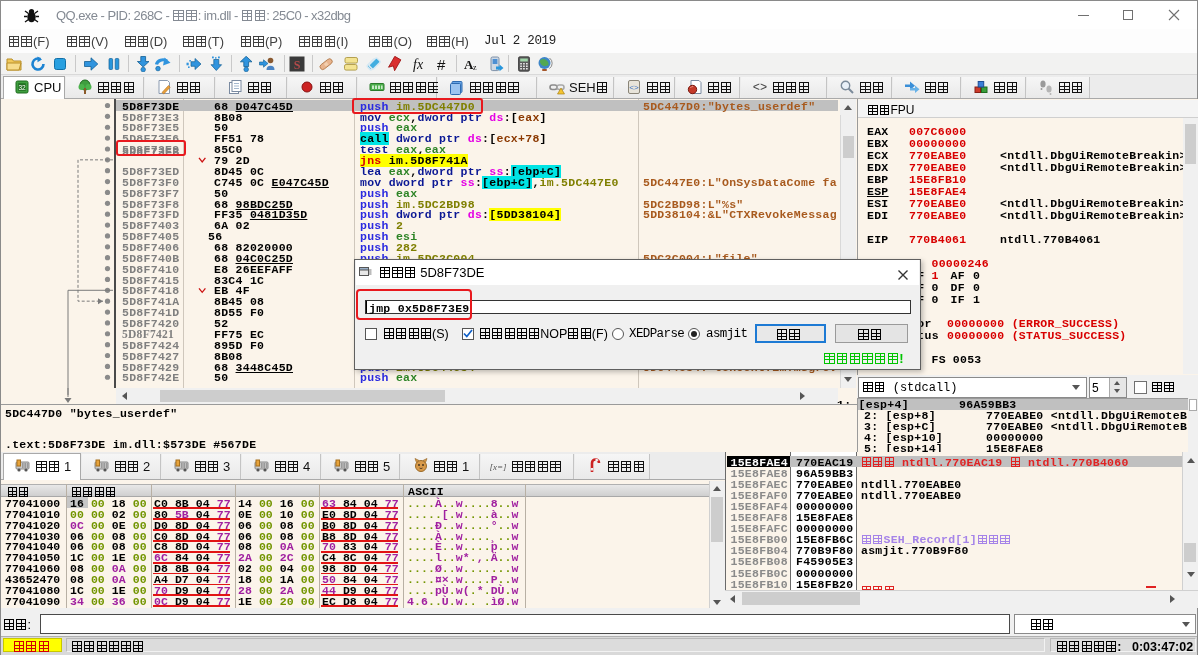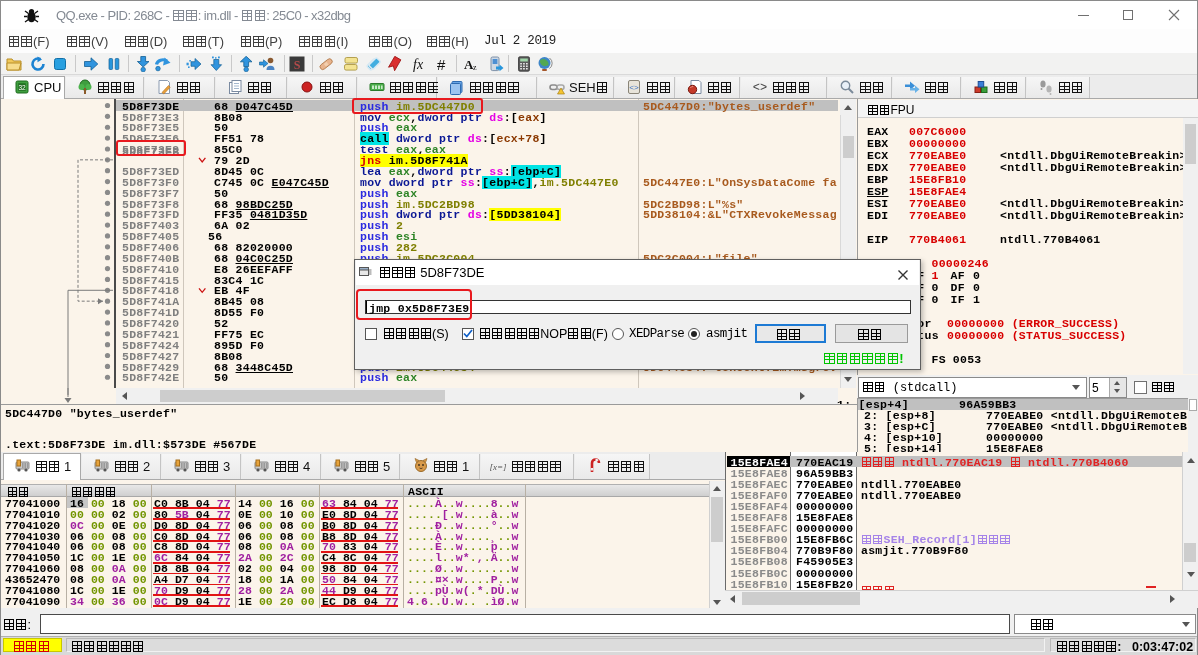--- a/index.html
+++ b/index.html
@@ -323,21 +323,21 @@
 <div class="a mo" style="left:122px;top:274.62px;color:#7f7f7f;">5D8F7415</div>
 <div class="a mo" style="left:214px;top:274.62px;color:#000;">83C4 1C</div>
 <div class="a mo" style="left:122px;top:285.49px;color:#7f7f7f;">5D8F7418</div>
 <div class="a mo" style="left:214px;top:285.49px;color:#000;">EB 4F</div>
 <div class="a mo" style="left:122px;top:296.36px;color:#7f7f7f;">5D8F741A</div>
 <div class="a mo" style="left:214px;top:296.36px;color:#000;">8B45 08</div>
 <div class="a mo" style="left:122px;top:307.23px;color:#7f7f7f;">5D8F741D</div>
 <div class="a mo" style="left:214px;top:307.23px;color:#000;text-align:right;">8D55 F0</div>
 <div class="a mo" style="left:122px;top:318.1px;color:#7f7f7f;">5D8F7420</div>
 <div class="a mo" style="left:214px;top:318.1px;color:#000;">52</div>
-<div class="a mo" style="left:122px;top:328.97px;color:#7f7f7f;">5D8F7421</div>
+<div class="a mo" style="left:122px;top:328.97px;color:#7f7f7f;font-family:Liberation Serif, serif;">5D8F7421</div>
 <div class="a mo" style="left:214px;top:328.97px;color:#000;">FF75 EC</div>
 <div class="a mo" style="left:122px;top:339.84px;color:#7f7f7f;">5D8F7424</div>
 <div class="a mo" style="left:214px;top:339.84px;color:#000;">895D F0</div>
 <div class="a mo" style="left:122px;top:350.71px;color:#7f7f7f;">5D8F7427</div>
 <div class="a mo" style="left:214px;top:350.71px;color:#000;">8B08</div>
 <div class="a mo" style="left:122px;top:361.58px;color:#7f7f7f;">5D8F7429</div>
 <div class="a mo" style="left:214px;top:361.58px;color:#000;">68 <span class="u">3448C45D</span></div>
 <div class="a mo" style="left:360px;top:361.58px;"><span style="color:#2a2ae0;">push </span><span style="color:#7f7f00;">im.5DC44834</span></div>
 <div class="a mo" style="left:643px;top:361.58px;color:#a85a1e;width:194px;overflow:hidden;">5DC44834:"tencent?im.msgrevol</div>
 <div class="a mo" style="left:122px;top:372.45px;color:#7f7f7f;">5D8F742E</div>

